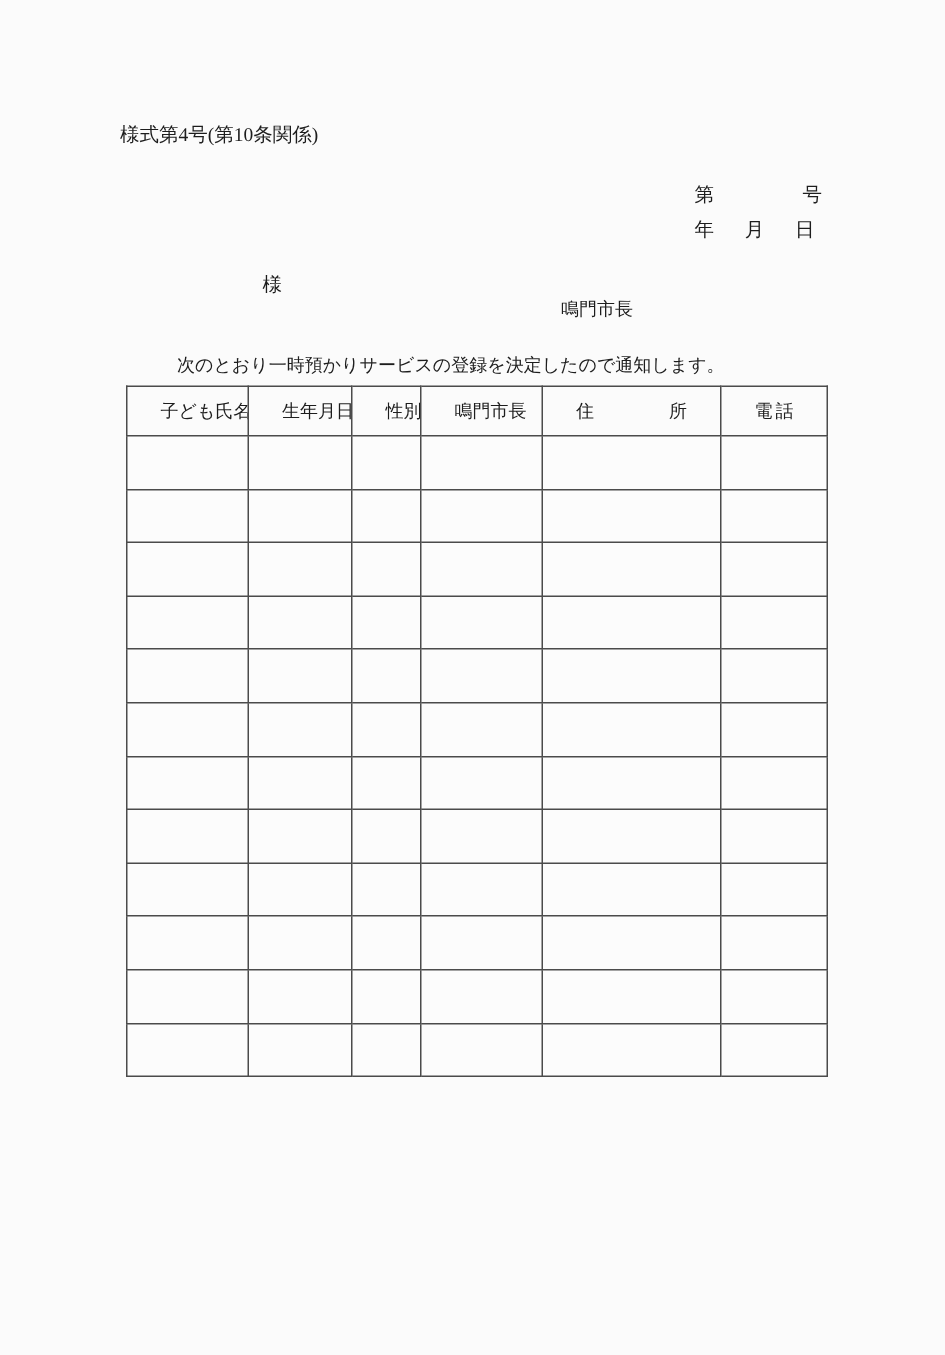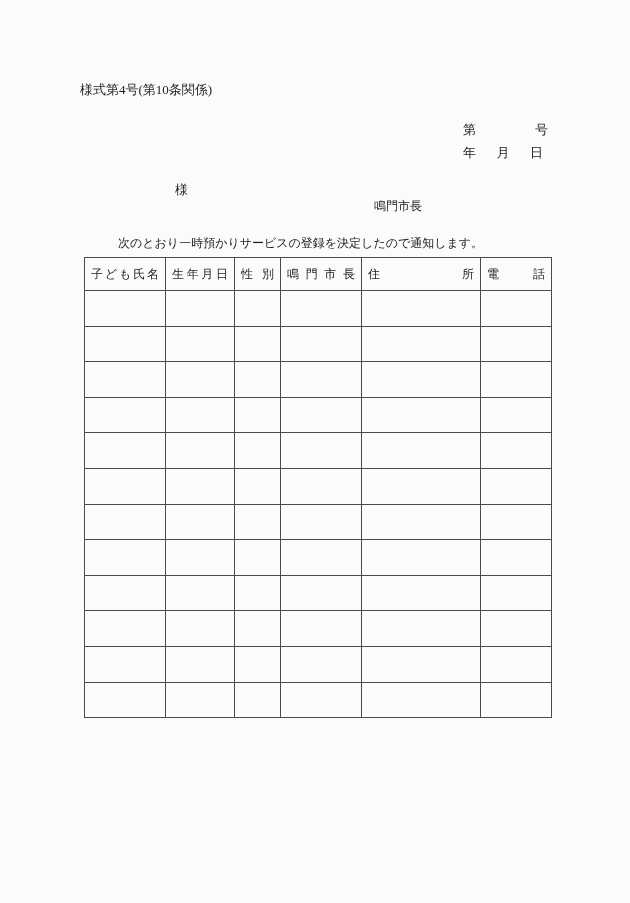--- a/index.html
+++ b/index.html
@@ -88,21 +88,21 @@
     border: 1px solid #4b4b4b;
     padding: 0;
   }
   .reg-table thead tr {
     height: 33px;
   }
   .reg-table th {
     font-size: 12px;
     font-weight: normal;
     vertical-align: middle;
-    padding: 0 6px;
+    padding: 0 22px;
     text-align: justify;
     text-align-last: justify;
     overflow: hidden;
     white-space: nowrap;
   }
   .reg-table tbody tr {
     height: 35.6px;
   }
   .reg-table td {
     background: #fcfcfc;

